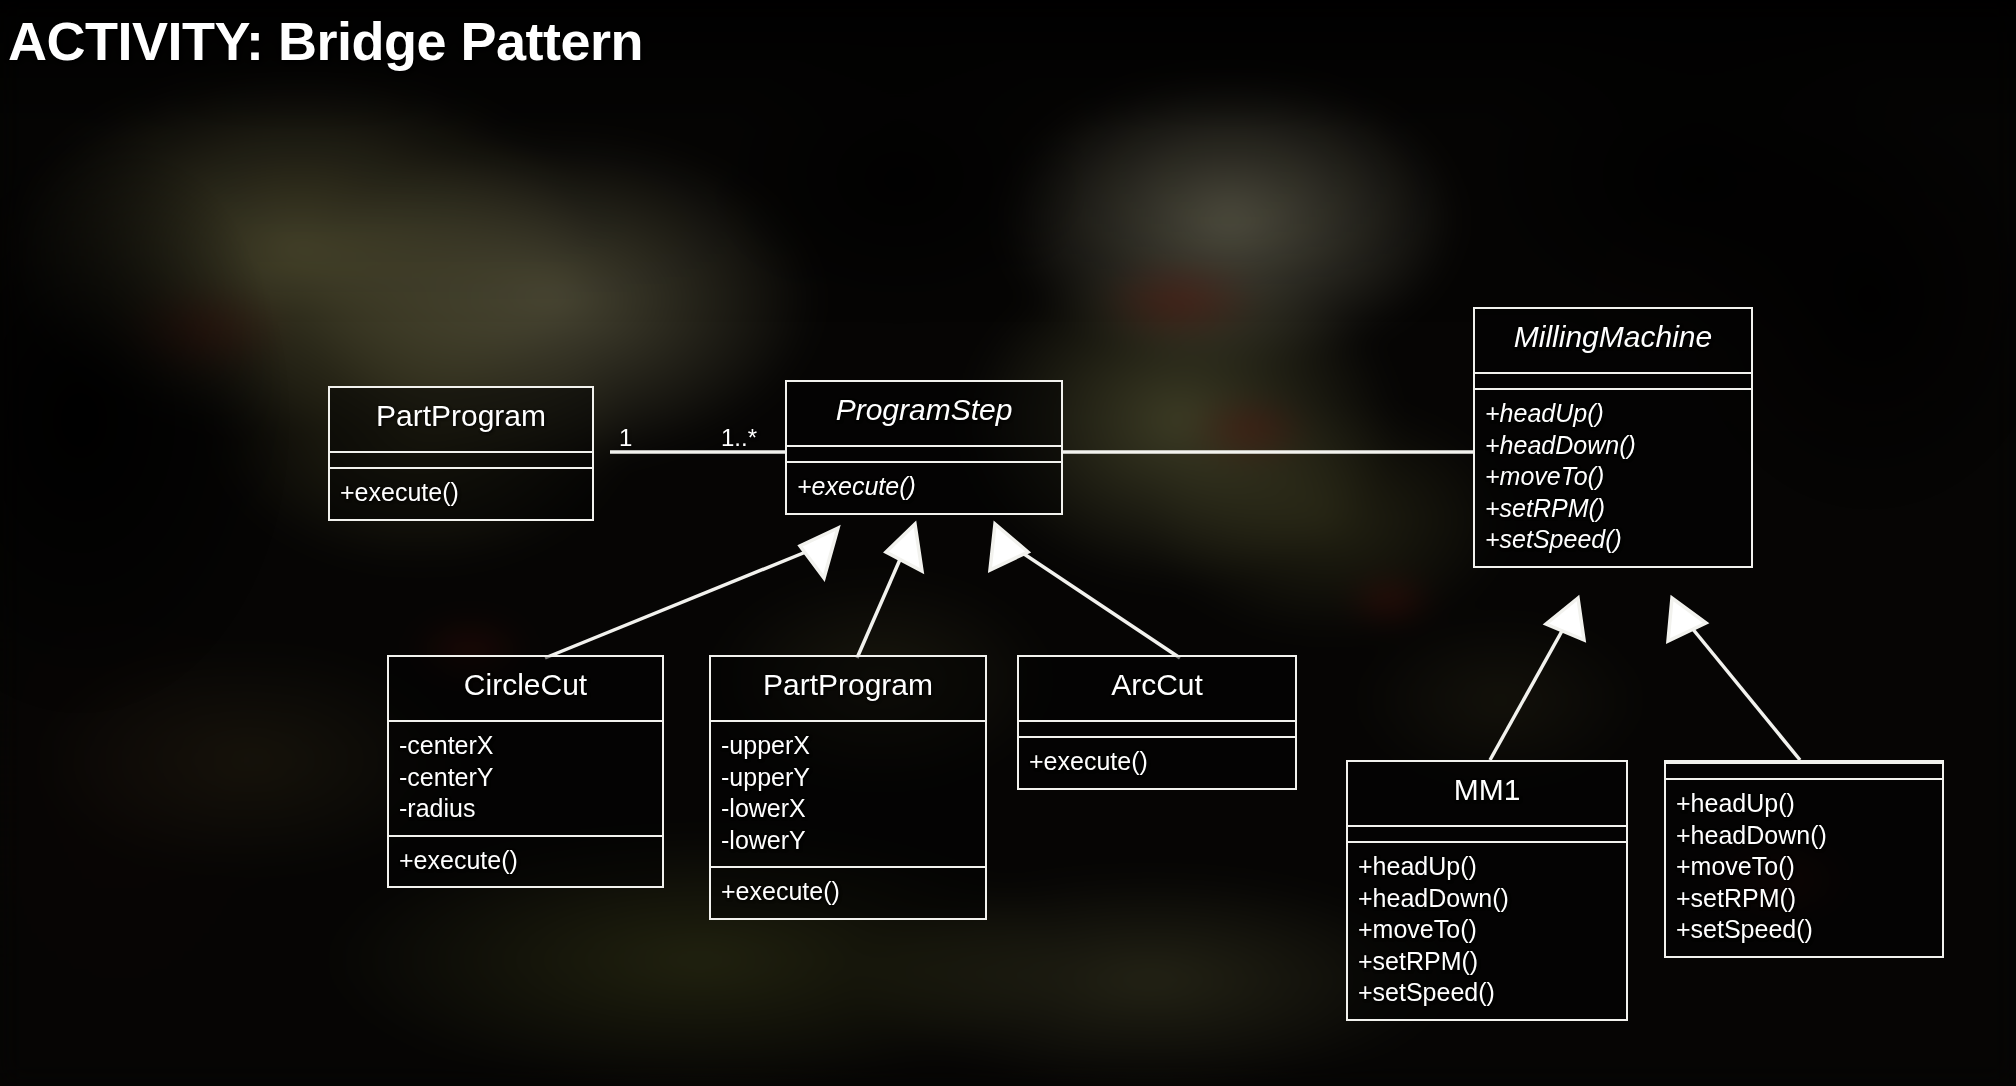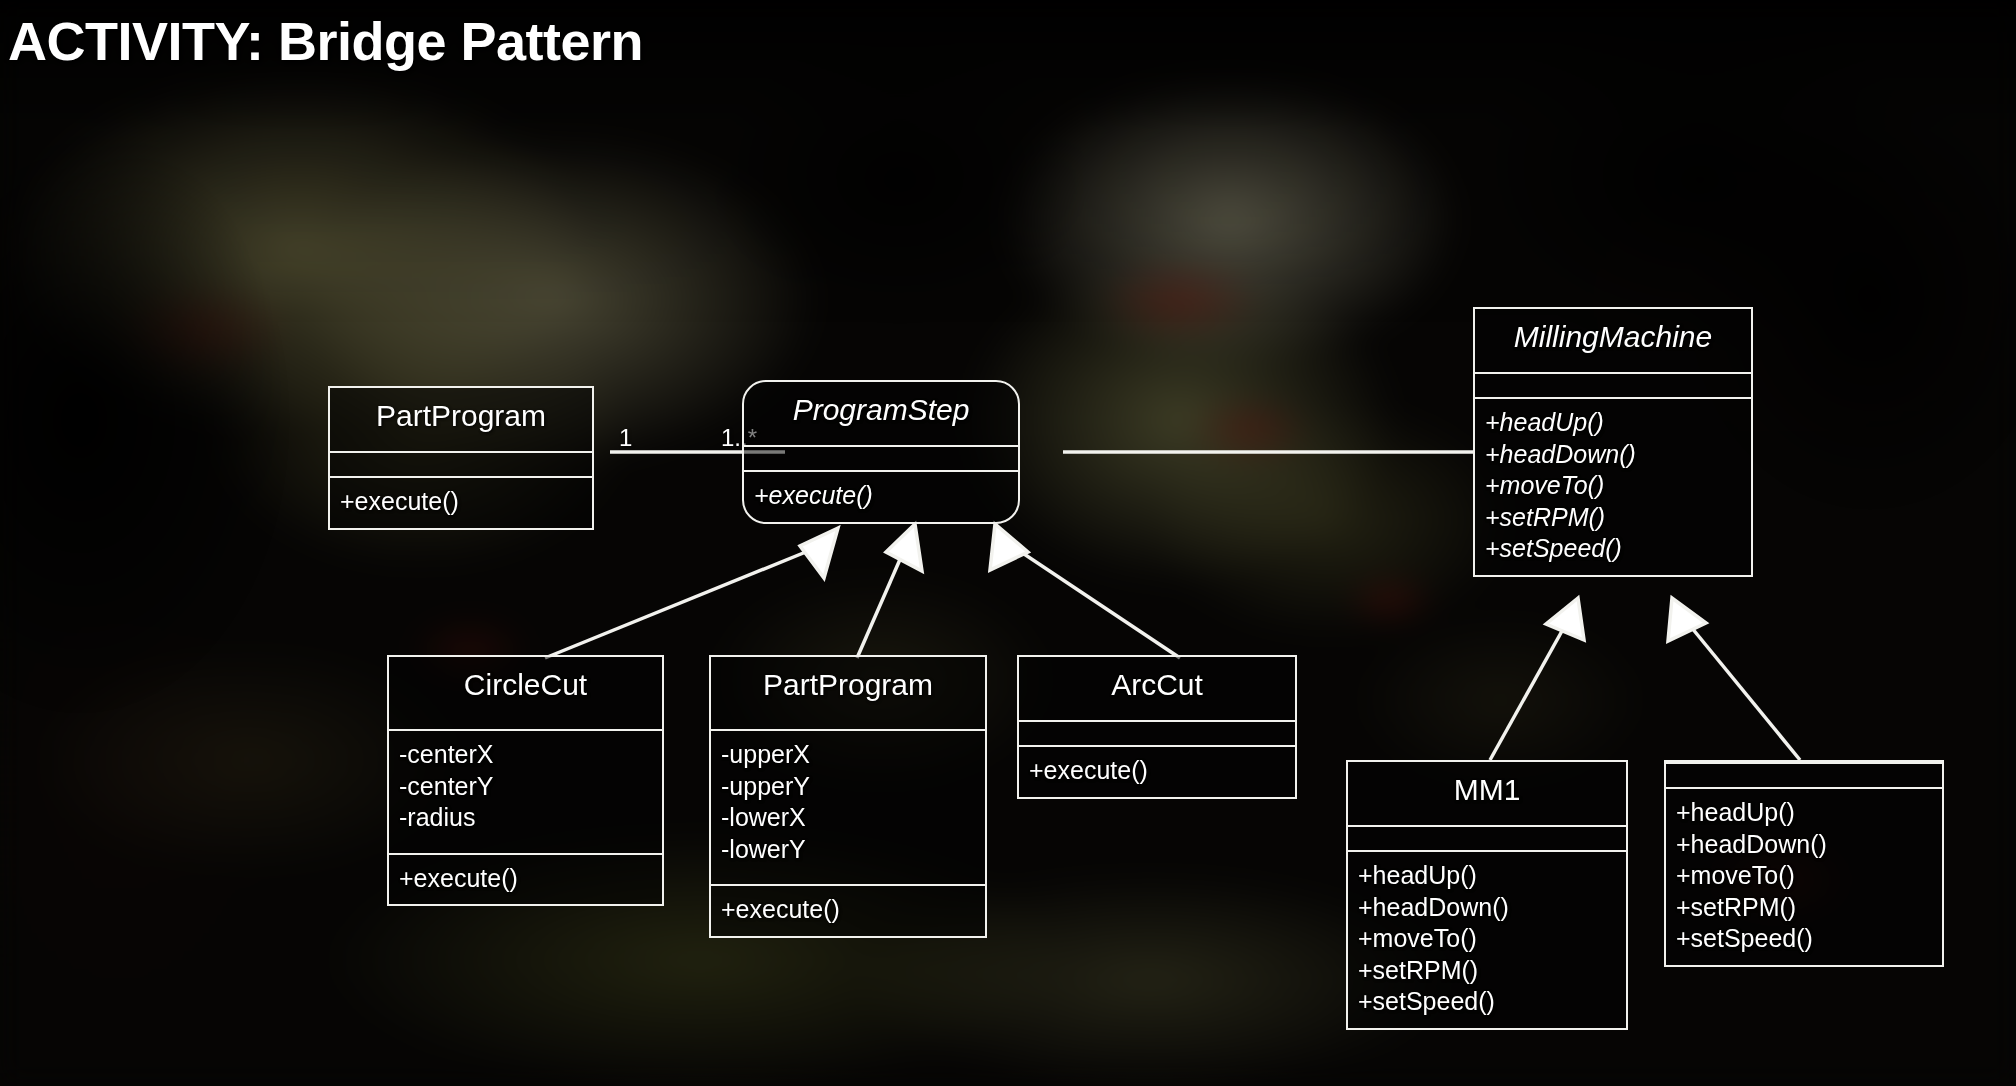--- a/index.html
+++ b/index.html
@@ -66,21 +66,21 @@
     color:#fff;
   }
   .cls .cname{
     text-align:center;font-size:30px;line-height:1;
     padding:13px 6px 20px;white-space:nowrap;
     text-shadow:1px 1px 3px rgba(0,0,0,.95);
   }
   .cls.abstract .cname,.cls.abstract .mrow{font-style:italic;}
   .cmp{border-top:2px solid #f2f2ee;}
   .cmp.empty{height:14px;}
-  .cmp.body{padding:8px 10px 10px;margin-top:9px;}
+  .cmp.body{padding:8px 10px 10px;}
   .arow,.mrow{
     font-size:25px;line-height:1.06;white-space:nowrap;
     padding:2px 0 3px;text-shadow:1px 1px 3px rgba(0,0,0,.95);
   }
   .mult{
     position:absolute;color:#fff;font-size:24px;white-space:nowrap;
     text-shadow:1px 1px 3px rgba(0,0,0,.95);
   }
 </style>
 </head>
@@ -127,21 +127,21 @@
   <div class="mult" style="left:721px;top:424px;">1..*</div>
 
   <div class="cls" style="left:328px;top:386px;width:266px;">
     <div class="cname">PartProgram</div>
     <div class="cmp empty"></div>
     <div class="cmp body">
       <div class="mrow">+execute()</div>
     </div>
   </div>
 
-  <div class="cls abstract" style="left:742px;top:380px;width:278px;border-radius:24px;">
+  <div class="cls abstract" style="left:785px;top:380px;width:278px;">
     <div class="cname">ProgramStep</div>
     <div class="cmp empty"></div>
     <div class="cmp body">
       <div class="mrow">+execute()</div>
     </div>
   </div>
 
   <div class="cls" style="left:387px;top:655px;width:277px;">
     <div class="cname">CircleCut</div>
     <div class="cmp body">

